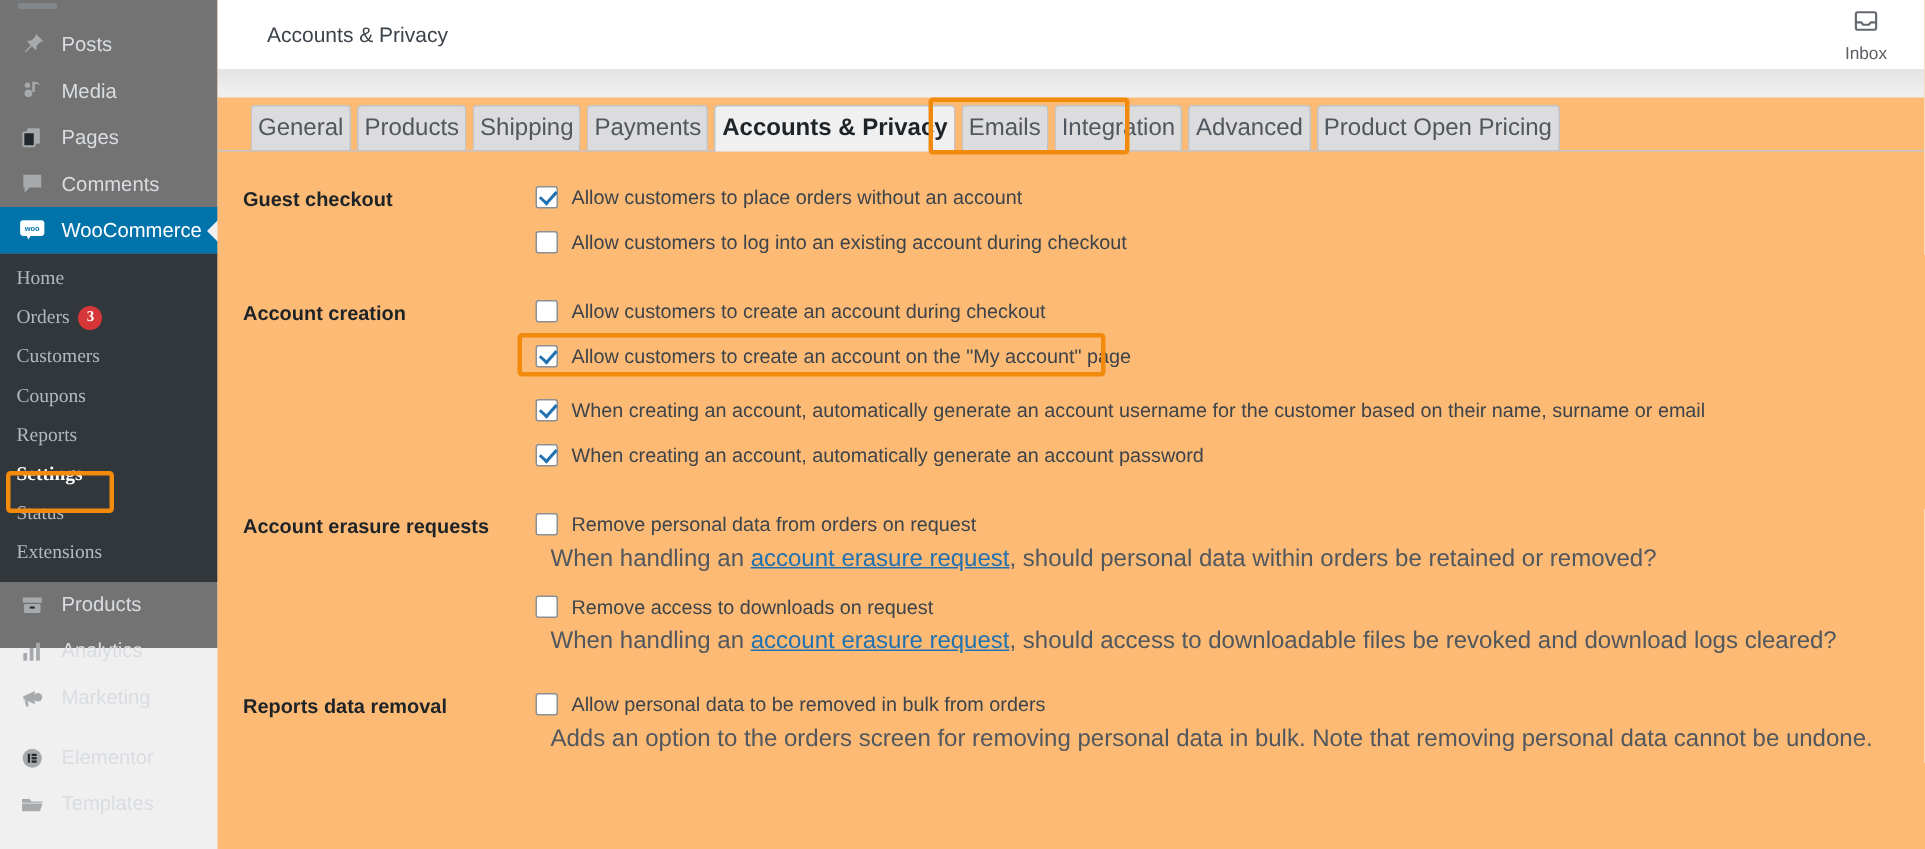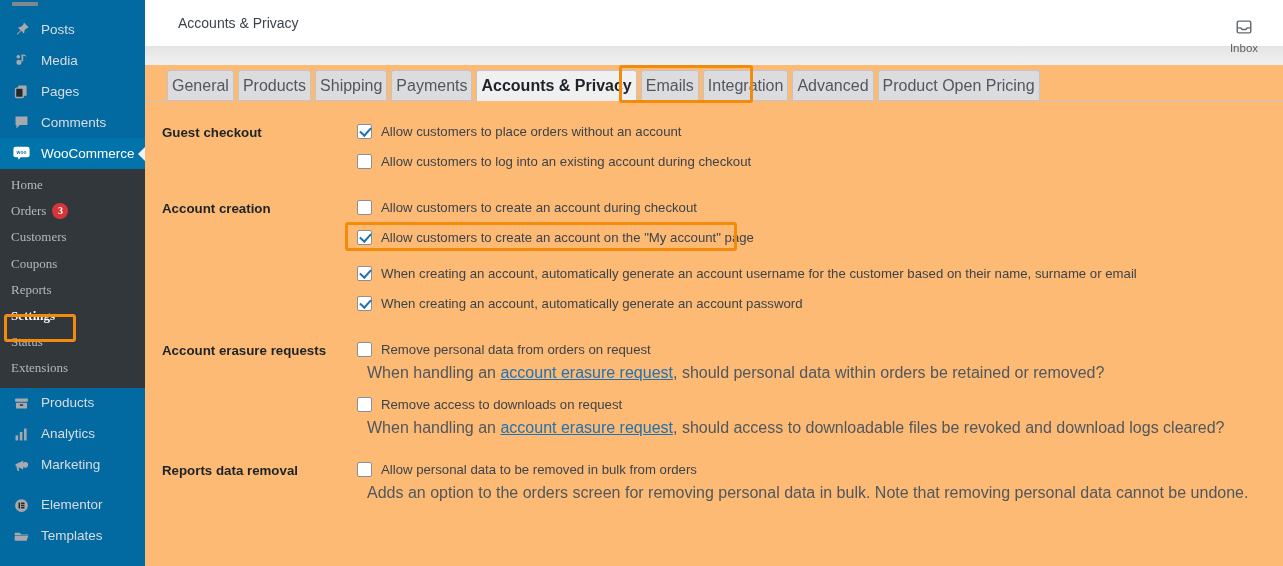--- a/index.html
+++ b/index.html
@@ -6,22 +6,22 @@
   html, body {
     width: 1283px; height: 566px;
     overflow: hidden;
     font-family: "Liberation Sans", sans-serif;
     background: #f0f0f1;
   }
   #app { position: relative; width: 1283px; height: 566px; display: flex; }
 
   
   #sidebar {
-    width: 145px; height: 566px;
-    background: #0369a1;
+    width: 145px; height: 432px;
+    background: #737373;
     flex: 0 0 145px;
     position: relative;
     color: #eee;
     padding-top: 0;
   }
   .sb-stub {
     height: 14px;
     position: relative;
   }
   .sb-stub .bar {
@@ -108,21 +108,21 @@
     display: flex; align-items: center;
     position: relative;
   }
   #topbar .page-title {
     margin-left: 33px;
     font-size: 14px;
     color: #3c434a;
   }
   #inbox {
     position: absolute;
-    right: 10px; top: 12px;
+    right: 10px; top: 0;
     height: 47px;
     width: 58px;
     display: flex; flex-direction: column;
     align-items: center; justify-content: center;
     color: #646970;
     gap: 2px;
   }
   #inbox .lbl { font-size: 11.5px; color: #5b5f63; }
 
   #fade {

